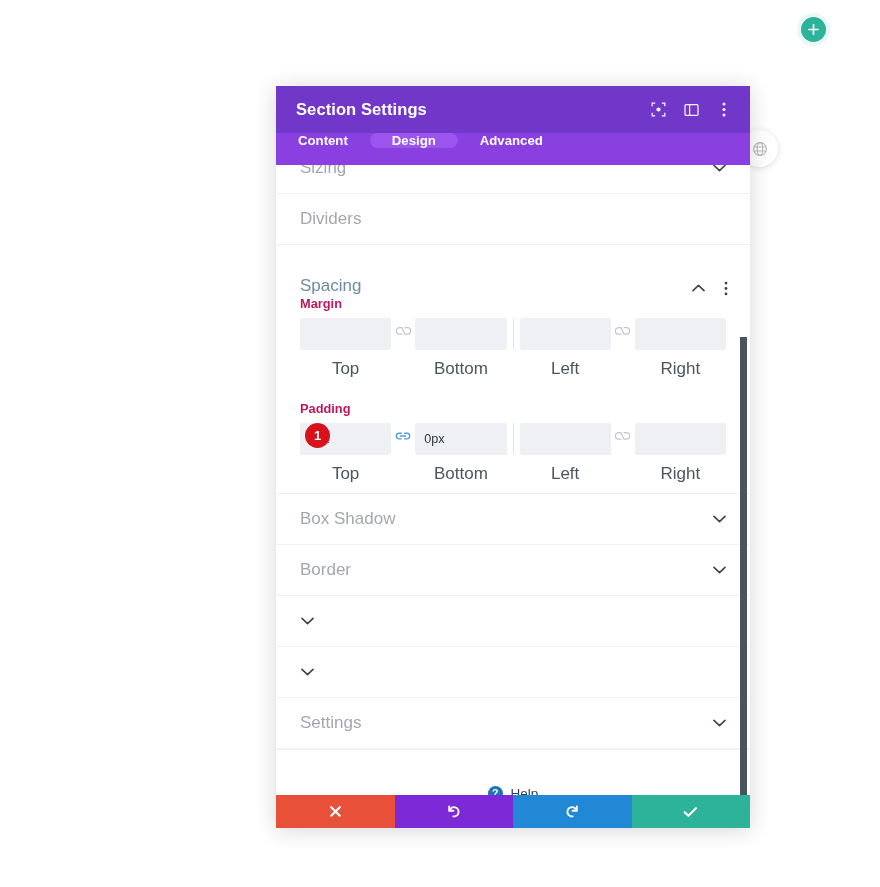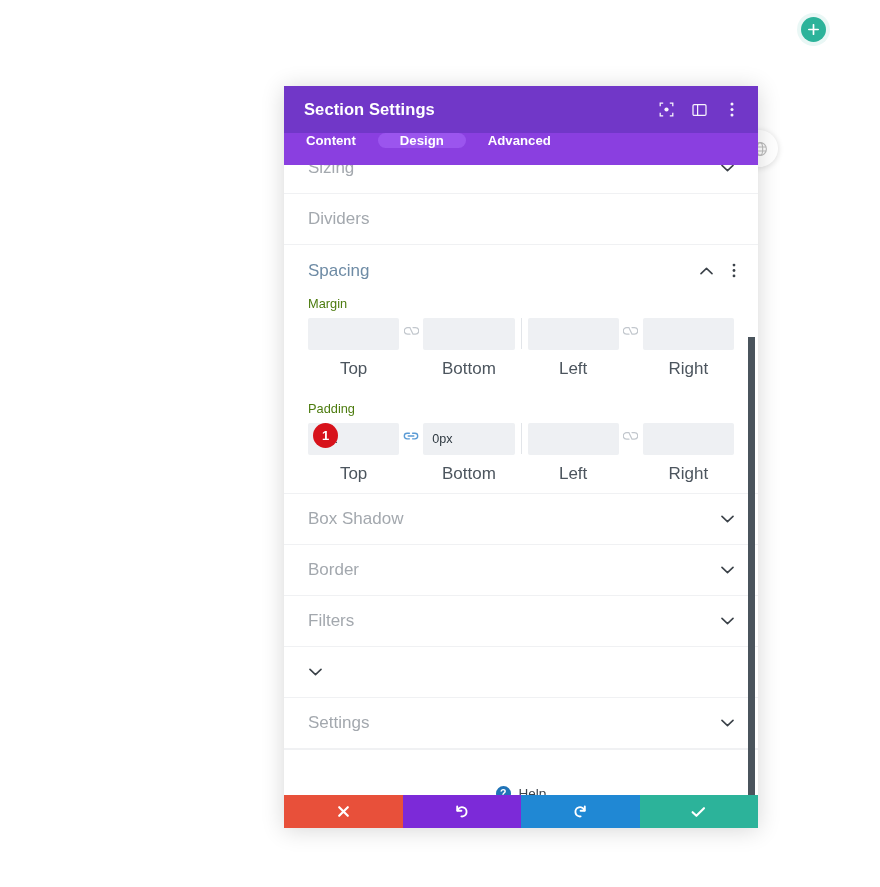--- a/index.html
+++ b/index.html
@@ -52,21 +52,21 @@
     align-items: center;
     justify-content: center;
     cursor: pointer;
     z-index: 1;
   }
   .globe-btn svg { display: block; opacity: 0.45; }
 
   
   .panel {
     position: absolute;
-    left: 284px;
+    left: 276px;
     top: 86px;
     width: 474px;
     height: 742px;
     background: #ffffff;
     z-index: 5;
     box-shadow: 0 2px 22px rgba(0,0,0,0.16);
     display: flex;
     flex-direction: column;
     overflow: hidden;
   }
@@ -166,21 +166,21 @@
 
   
   .acc-open {
     border-bottom: 1px solid #f0f1f3;
     background: #ffffff;
     padding-bottom: 9px;
   }
   .acc-open-head {
     height: 51px;
     display: flex;
-    align-items: center;
+    align-items: flex-end;
     padding: 0 17px 0 24px;
     cursor: pointer;
   }
   .acc-open-label {
     flex: 1;
     font-size: 17px;
     color: #6e8ba5;
   }
   .open-icons { display: flex; align-items: center; gap: 14px; }
   .icon-btn {
@@ -193,23 +193,23 @@
     cursor: pointer;
   }
   .icon-btn svg { display: block; }
 
   
   .sp-group { padding: 0 24px; position: relative; }
   .sp-group + .sp-group { margin-top: 22px; }
 
   .sp-title {
     font-size: 12.8px;
-    color: #4d7c0f;
+    color: #be185d;
     margin-bottom: 7px;
-    font-weight: normal;
+    font-weight: bold;
   }
 
   .sp-row { display: flex; align-items: flex-start; }
 
   .sp-half {
     display: flex;
     align-items: flex-start;
     flex: 1;
   }
   .sp-cell { flex: 1; }
@@ -524,21 +524,20 @@
         <div class="acc-row">
           <span class="acc-label">Border</span>
           <span class="chev">
             <svg width="13" height="8" viewBox="0 0 13 8" fill="none" stroke="#3b4249" stroke-width="1.6" stroke-linecap="round" stroke-linejoin="round">
                 <path d="M1 1.4 L6.5 6.6 L12 1.4"></path>
               </svg>
           </span>
         </div>
 
         <div class="acc-row">
-          <span class="acc-label">Filters</span>
           <span class="chev">
             <svg width="13" height="8" viewBox="0 0 13 8" fill="none" stroke="#3b4249" stroke-width="1.6" stroke-linecap="round" stroke-linejoin="round">
                 <path d="M1 1.4 L6.5 6.6 L12 1.4"></path>
               </svg>
           </span>
         </div>
 
         <div class="acc-row">
           <span class="chev">
             <svg width="13" height="8" viewBox="0 0 13 8" fill="none" stroke="#3b4249" stroke-width="1.6" stroke-linecap="round" stroke-linejoin="round">

